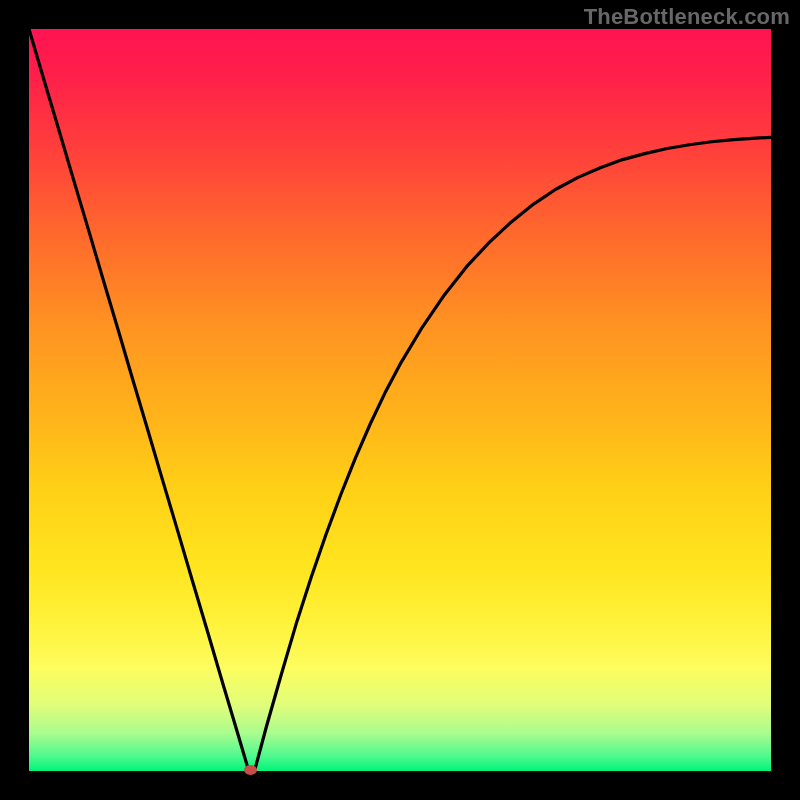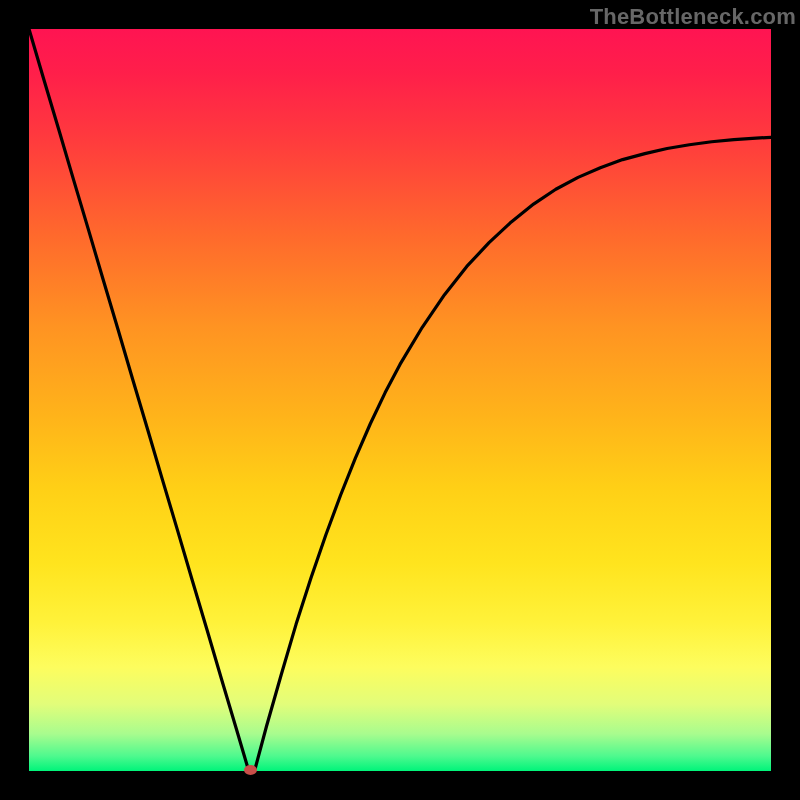--- a/index.html
+++ b/index.html
@@ -13,21 +13,21 @@
   }
   .frame {
     position: relative;
     width: 800px;
     height: 800px;
     background: #000;
   }
   .watermark {
     position: absolute;
     top: 4px;
-    right: 4px;
+    right: 10px;
     font-size: 22px;
     font-weight: 600;
     color: #676767;
     letter-spacing: 0.2px;
     z-index: 20;
   }
   .plot {
     position: absolute;
     left: 29px;
     top: 29px;

